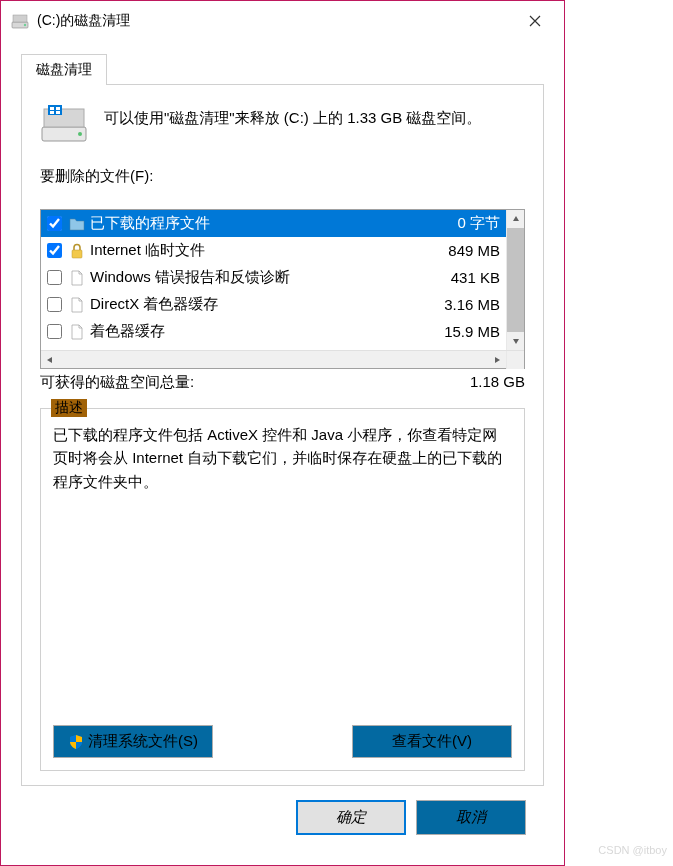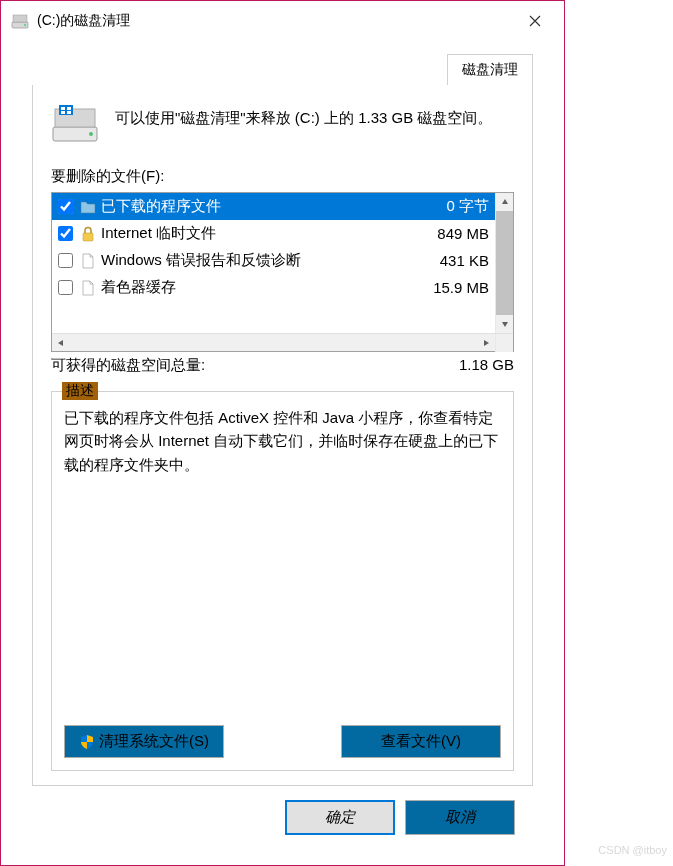--- a/index.html
+++ b/index.html
@@ -6,33 +6,33 @@
     body { font-family: "Microsoft YaHei", "Segoe UI", sans-serif; font-size: 14px; background: #fff; width: 673px; height: 866px; overflow: hidden; }
     
     .window { width: 565px; height: 866px; border: 1px solid #be185d; display: flex; flex-direction: column; }
     
     .titlebar { height: 40px; display: flex; align-items: center; padding: 0 8px 0 10px; }
     .titlebar-icon { width: 18px; height: 18px; margin-right: 8px; display: flex; align-items: center; justify-content: center; }
     .titlebar-title { flex: 1; font-size: 14px; }
     .close-btn { width: 42px; height: 30px; display: flex; align-items: center; justify-content: center; cursor: pointer; }
     .close-btn svg { width: 12px; height: 12px; }
     
-    .content { flex: 1; padding: 12px 31px; display: flex; flex-direction: column; align-items: flex-end; }
+    .content { flex: 1; padding: 12px 20px; display: flex; flex-direction: column; }
     
     .tabs { display: flex; border-bottom: 1px solid #d0d0d0; margin-bottom: 0; }
     .tab { padding: 6px 14px; border: 1px solid #d0d0d0; border-bottom: none; background: #fff; font-size: 14px; cursor: pointer; position: relative; top: 1px; }
     .tab.active { background: #fff; }
     
     .tab-content { border: 1px solid #d0d0d0; border-top: none; flex: 1; padding: 18px 18px 14px 18px; display: flex; flex-direction: column; }
     
     .intro-row { display: flex; align-items: flex-start; gap: 16px; margin-bottom: 22px; }
     .drive-icon { width: 48px; height: 42px; flex-shrink: 0; }
     .intro-text { font-size: 15px; padding-top: 6px; }
     
-    .section-label { font-size: 15px; margin-bottom: 6px; }
+    .section-label { font-size: 15px; margin-bottom: 23px; }
     
     .file-list { border: 1px solid #a0a0a0; height: 160px; display: flex; flex-direction: column; background: #fff; }
     .file-row { display: flex; align-items: center; height: 27px; padding: 0 4px 0 6px; gap: 4px; }
     .file-row.selected { background: #0078d7; color: #fff; }
     .file-row input[type="checkbox"] { width: 15px; height: 15px; margin-right: 2px; cursor: pointer; }
     .file-icon { width: 18px; height: 18px; flex-shrink: 0; display: flex; align-items: center; justify-content: center; }
     .file-name { flex: 1; font-size: 15px; }
     .file-size { font-size: 15px; padding-right: 2px; }
     .scrollbar-h { height: 18px; background: #f0f0f0; display: flex; align-items: center; border-top: 1px solid #e0e0e0; }
     .scroll-arrow { width: 18px; height: 18px; display: flex; align-items: center; justify-content: center; cursor: pointer; }
@@ -133,20 +133,31 @@
               <div class="file-row">
                 <input type="checkbox" style="">
                 <span class="file-icon">
                   <svg viewBox="0 0 18 18">
                     <path d="M4 2 L11 2 L14 5 L14 16 L4 16 Z" fill="#fff" stroke="#aaa" stroke-width="0.8"></path>
                     <path d="M11 2 L11 5 L14 5" fill="none" stroke="#aaa" stroke-width="0.8"></path>
                   </svg>
                 </span>
                 <span class="file-name">Windows 错误报告和反馈诊断</span>
                 <span class="file-size">431 KB</span>
+              </div>
+              <div class="file-row">
+                <input type="checkbox" style="">
+                <span class="file-icon">
+                  <svg viewBox="0 0 18 18">
+                    <path d="M4 2 L11 2 L14 5 L14 16 L4 16 Z" fill="#fff" stroke="#aaa" stroke-width="0.8"></path>
+                    <path d="M11 2 L11 5 L14 5" fill="none" stroke="#aaa" stroke-width="0.8"></path>
+                  </svg>
+                </span>
+                <span class="file-name">DirectX 着色器缓存</span>
+                <span class="file-size">3.16 MB</span>
               </div>
               <div class="file-row">
                 <input type="checkbox" style="">
                 <span class="file-icon">
                   <svg viewBox="0 0 18 18">
                     <path d="M4 2 L11 2 L14 5 L14 16 L4 16 Z" fill="#fff" stroke="#aaa" stroke-width="0.8"></path>
                     <path d="M11 2 L11 5 L14 5" fill="none" stroke="#aaa" stroke-width="0.8"></path>
                   </svg>
                 </span>
                 <span class="file-name">着色器缓存</span>

